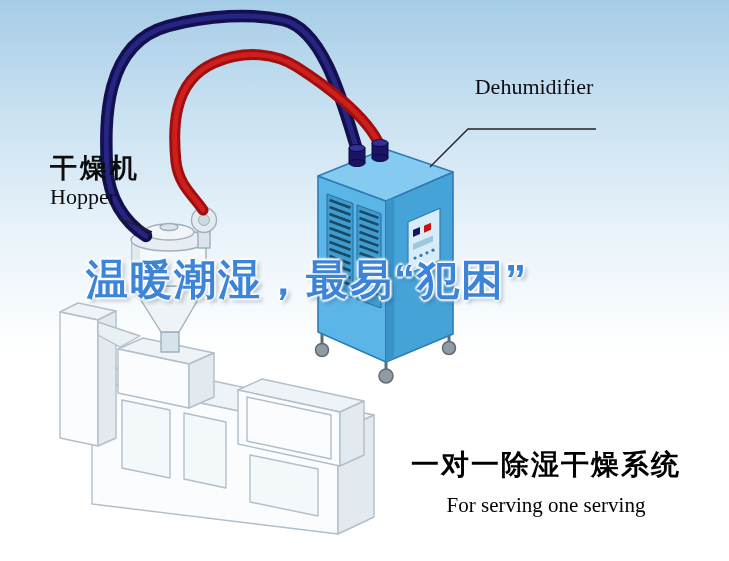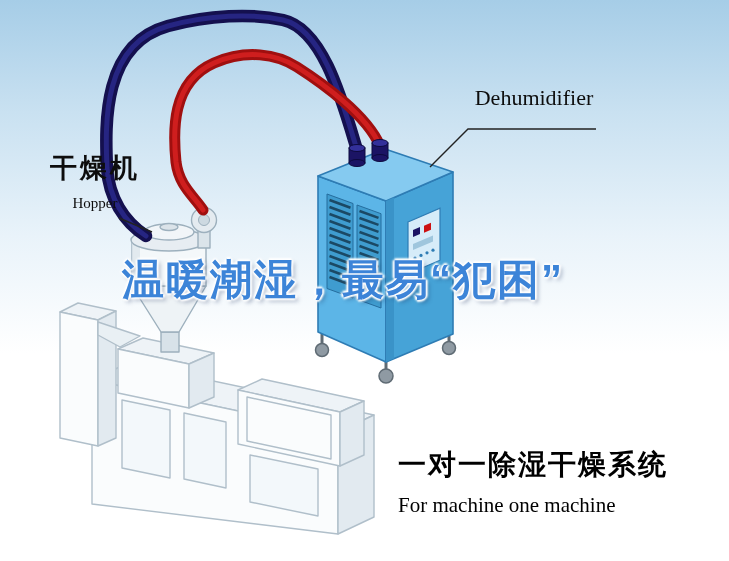--- a/index.html
+++ b/index.html
@@ -6,35 +6,34 @@
   .screen{
     position:relative;
     width:729px;height:561px;
     overflow:hidden;
     font-family:"Liberation Sans",sans-serif;
     background:linear-gradient(180deg,#a6cde7 0%,#c9e1f1 20%,#e9f3fa 42%,#ffffff 63%,#ffffff 100%);
   }
   .illustration{position:absolute;left:0;top:0;}
   .callout{position:absolute;color:#0d0d0d;line-height:1.05;}
   .callout .zh{font-weight:700;letter-spacing:3px;}
-  .callout .en{font-family:"Liberation Serif",serif;margin-top:14px;}
+  .callout .en{font-family:"Liberation Serif",serif;margin-top:3px;}
   .hopper-callout{left:50px;top:154px;text-align:left;}
   .hopper-callout .zh{font-size:27px;}
-  .hopper-callout .en{font-size:15px;text-align:center;}
+  .hopper-callout .en{font-size:22px;}
   .dehu-callout{left:452px;top:72px;width:164px;text-align:center;}
   .dehu-callout .zh{font-size:28px;letter-spacing:5px;}
   .dehu-callout .en{font-size:22px;}
   .watermark{
     position:absolute;left:86px;top:252px;
     font-size:42px;font-weight:700;letter-spacing:2px;white-space:nowrap;
     color:#3c84d8;
     text-shadow:-2px 0 2px #fff,2px 0 2px #fff,0 -2px 2px #fff,0 2px 2px #fff,3px 3px 4px rgba(20,40,90,0.35);
-    margin-left:36px;
   }
-  .caption{position:absolute;left:398px;top:446px;width:296px;color:#000;}
+  .caption{position:absolute;left:398px;top:446px;width:296px;text-align:center;color:#000;}
   .caption .zh{font-size:28px;font-weight:700;letter-spacing:2px;}
   .caption .en{font-family:"Liberation Serif",serif;font-size:21px;margin-top:9px;}
 </style>
 </head>
 <body>
 
 <div class="screen">
 
   <svg class="illustration" width="729" height="561" viewBox="0 0 729 561">
 
@@ -171,16 +170,16 @@
   </div>
 
   <div class="callout dehu-callout">
     <div class="en">Dehumidifier</div>
   </div>
 
   <div class="watermark">温暖潮湿，最易“犯困”</div>
 
   <div class="caption">
     <div class="zh">一对一除湿干燥系统</div>
-    <div class="en">For machine one machine</div>
+    <div class="en">For serving one serving</div>
   </div>
 
 </div>
 
 </body></html>

